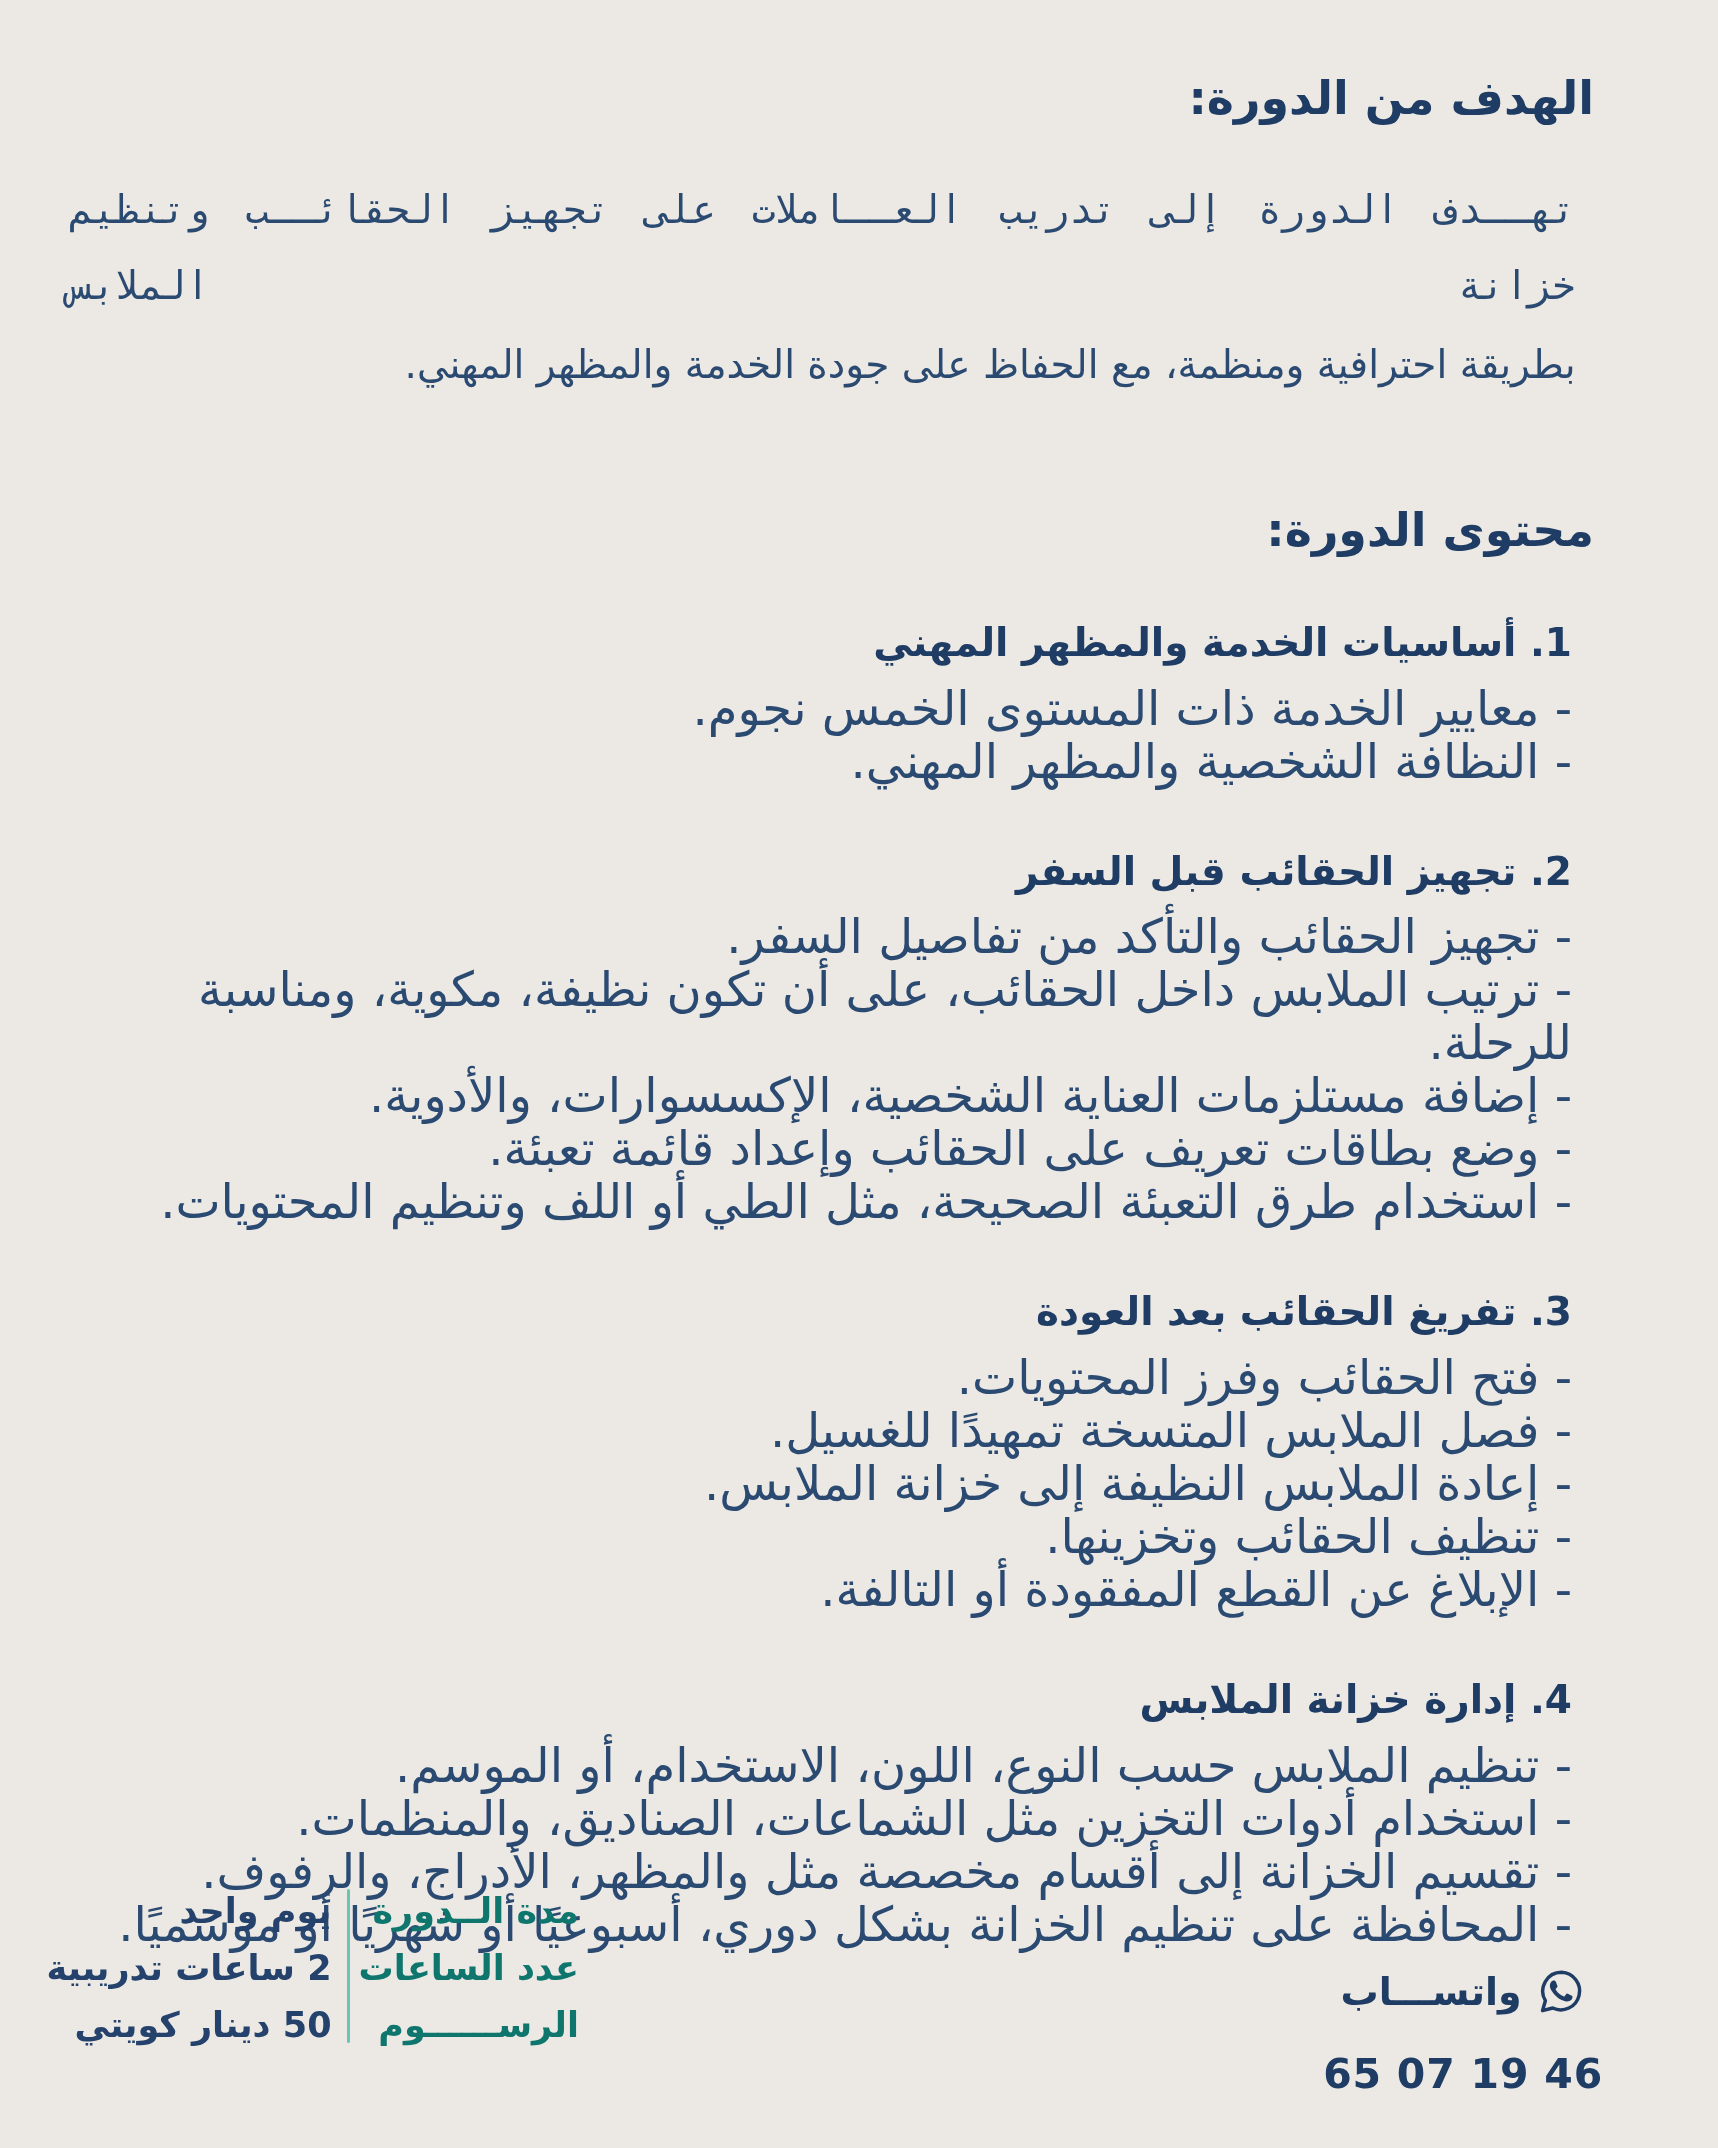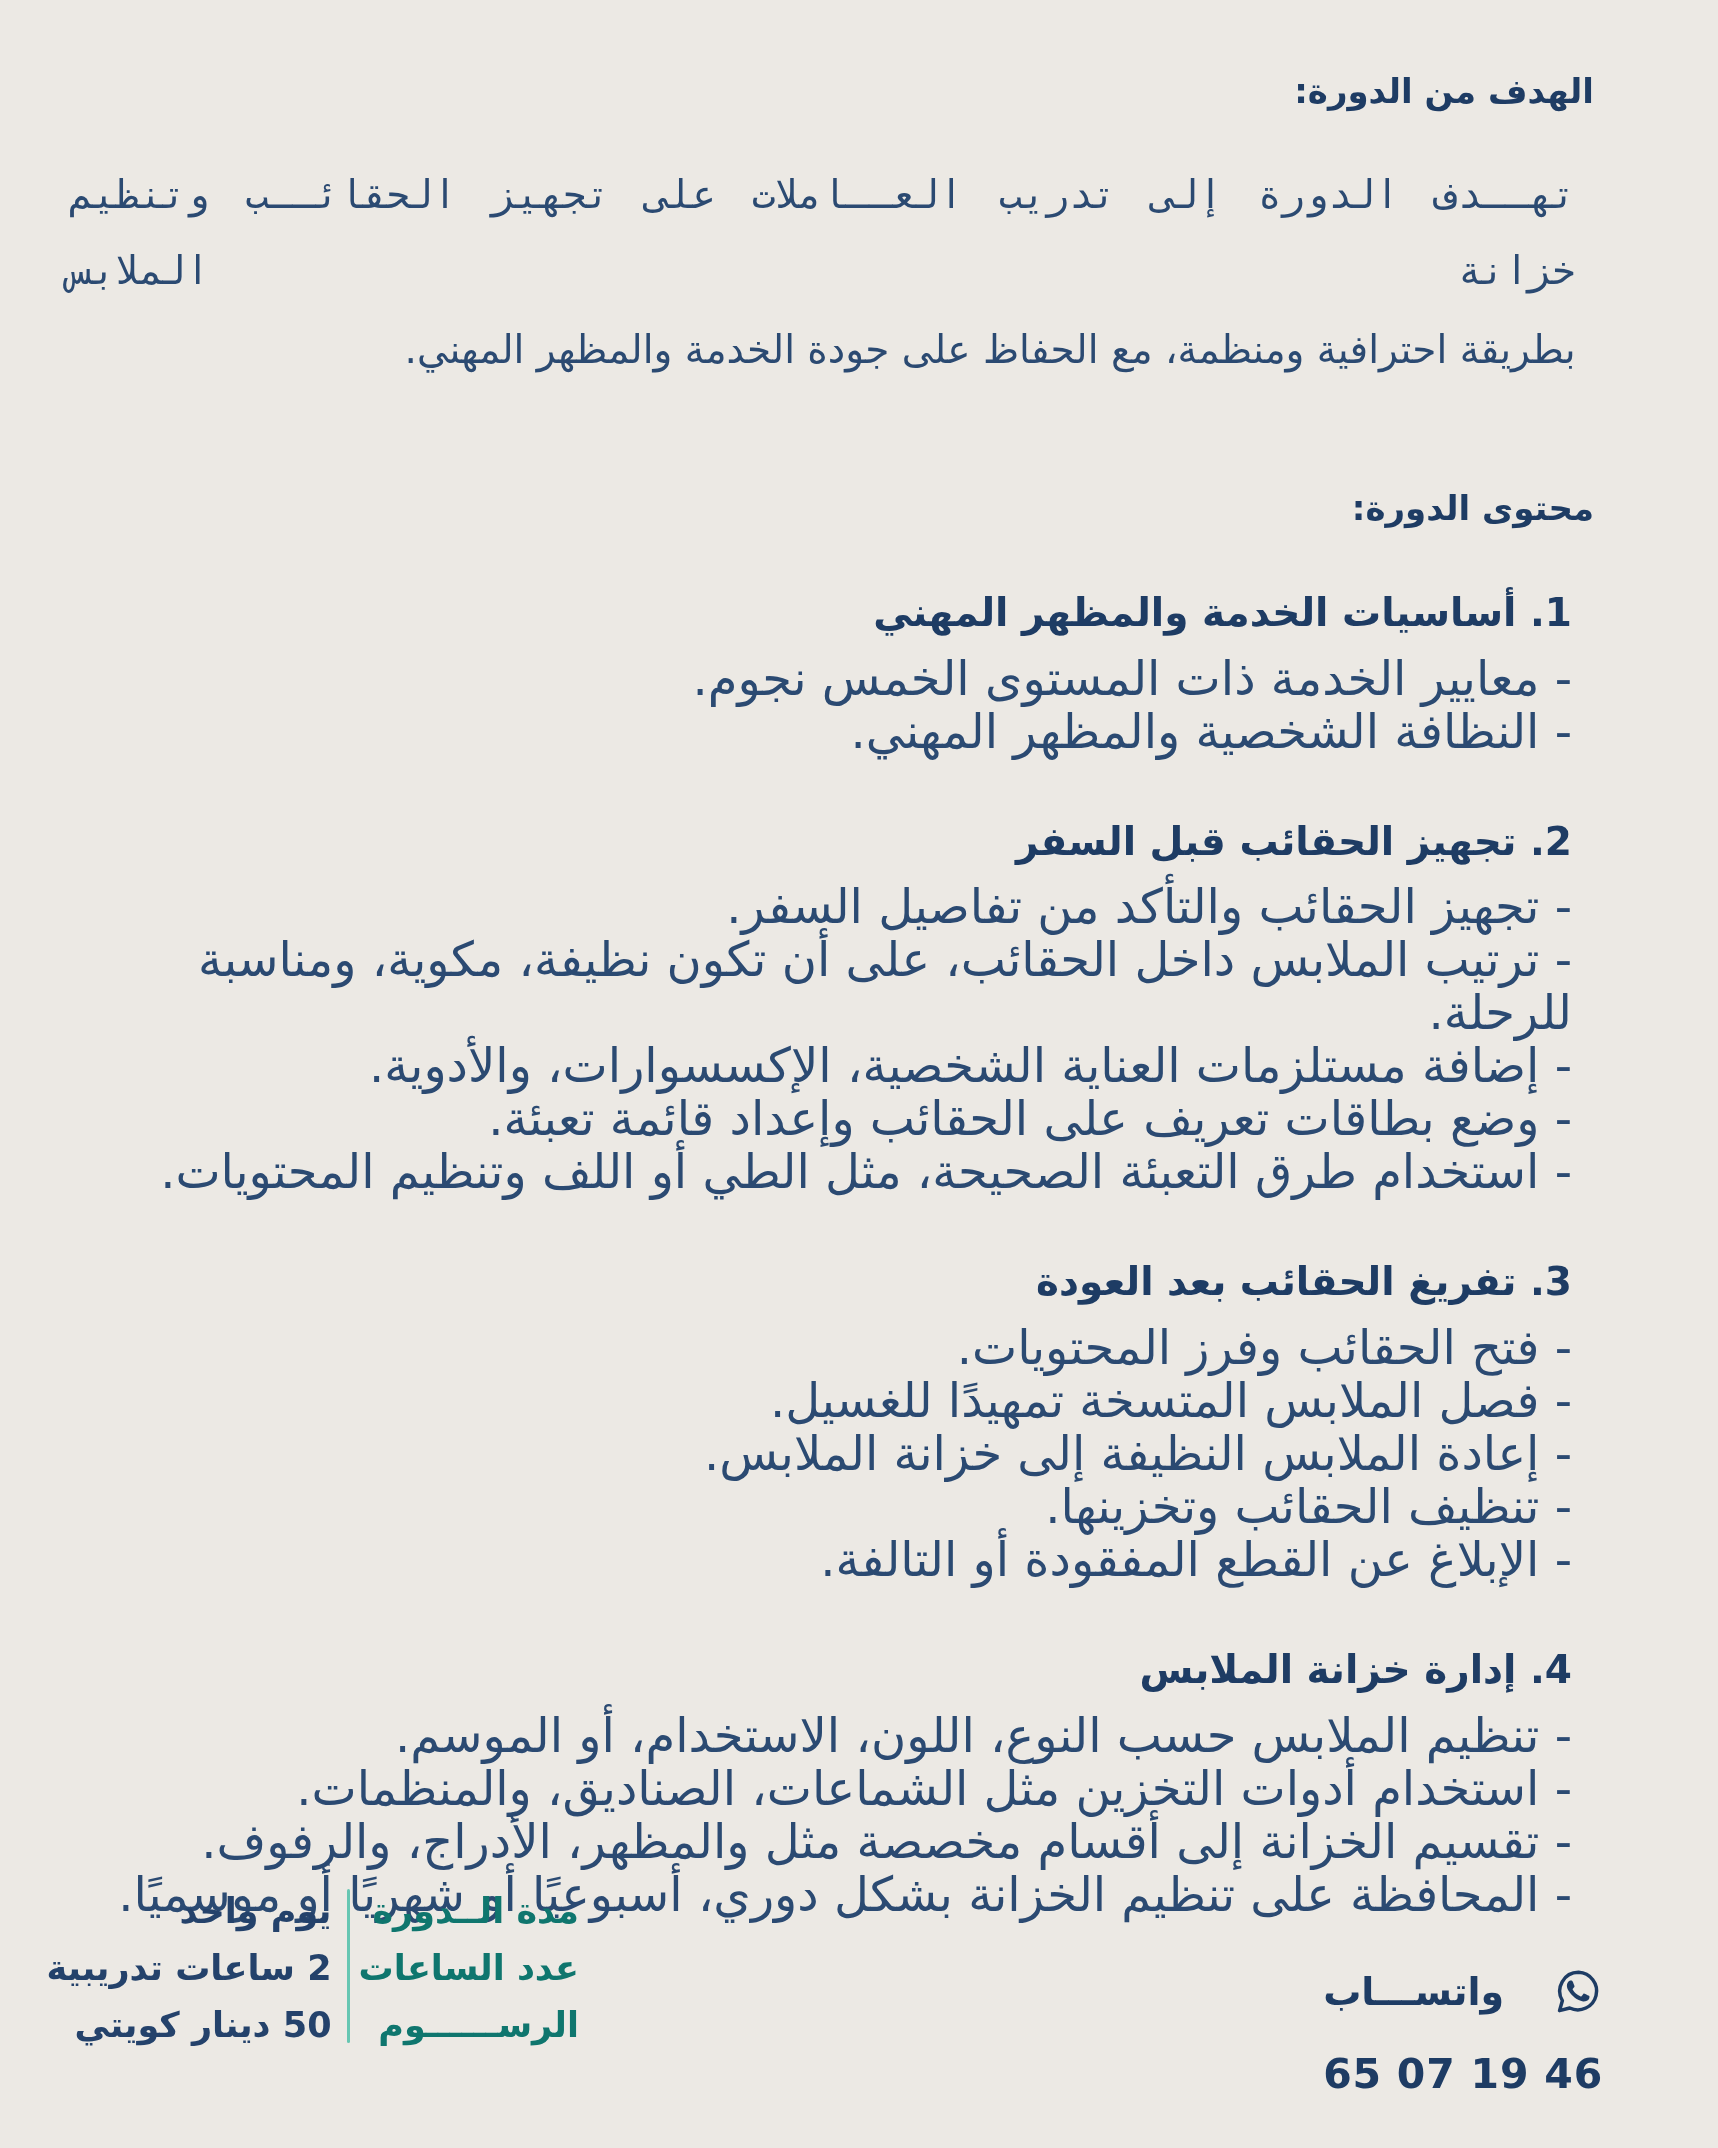--- a/index.html
+++ b/index.html
@@ -11,21 +11,21 @@
     background: #ECE9E4;
     overflow: hidden;
     direction: rtl;
     font-family: "DejaVu Sans", sans-serif;
     color: #2B4A72;
   }
   .content-col {
     padding: 70px 124px 0 67px;
   }
   .main-title {
-    font-size: 34px;
+    font-size: 46px;
     font-weight: 700;
     color: #1E3C64;
     line-height: 1.25;
     text-align: right;
   }
   .goal-paragraph {
     margin-top: 47px;
     margin-left: 1.7px;
     padding-right: 18.5px;
     font-size: 39px;
@@ -108,21 +108,21 @@
     top: 1967px;
     right: 115px;
     direction: rtl;
     text-align: right;
   }
   .wa-line {
     display: flex;
     flex-direction: row;
     align-items: center;
     gap: 15px;
-    justify-content: space-between;
+    justify-content: center;
   }
   .wa-icon { width: 49px; height: 49px; flex: 0 0 auto; }
   .wa-label {
     font-size: 38px;
     font-weight: 700;
     color: #1E3C64;
     white-space: nowrap;
   }
   .wa-phone {
     display: block;

